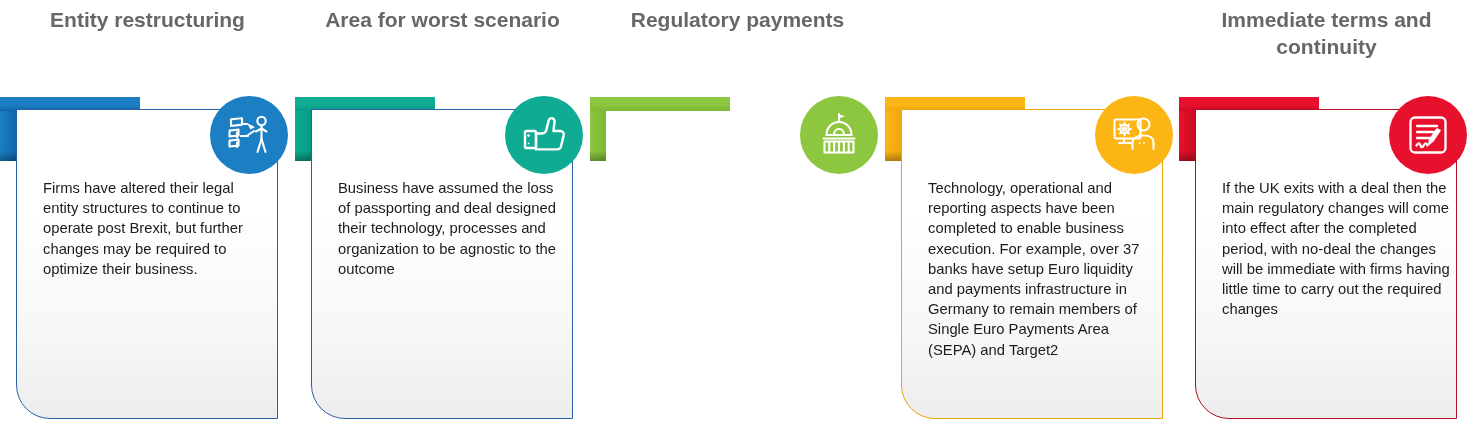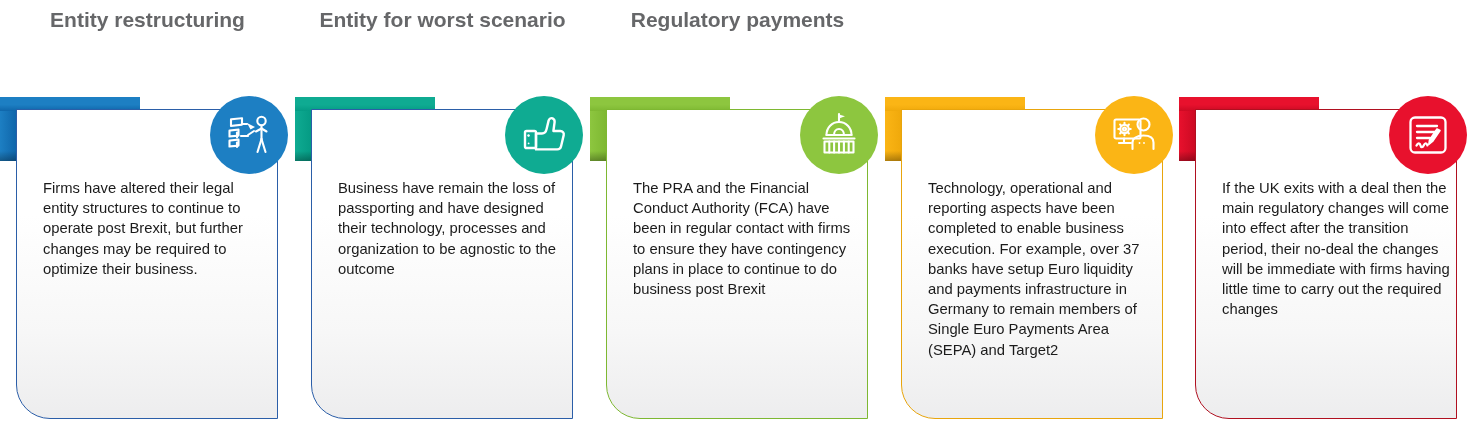--- a/index.html
+++ b/index.html
@@ -156,50 +156,47 @@
           <path d="M36.5 17.5 L31 20.5"></path>
           <path d="M36.5 17.5 L41.5 20.5"></path>
           <path d="M36.5 28 L32.5 41"></path>
           <path d="M36.5 28 L40.5 41"></path>
         </svg>
       </span>
     </div>
   </div>
 
   <div class="col" id="col1">
-    <div class="heading">Entity for worst scenario</div>
+    <div class="heading">Area for worst scenario</div>
     <div class="ribbon">
       <div class="ribbon-arm" style="background: linear-gradient(rgb(15, 171, 146) 0%, rgb(15, 171, 146) 55%, rgb(5, 155, 132) 100%);"></div>
       <div class="ribbon-fold" style="background: linear-gradient(to right, rgb(15, 171, 146) 0%, rgb(5, 155, 132) 100%);"></div>
     </div>
     <div class="card" style="border-color: rgb(43, 94, 168);">
-      <div class="card-body">Business have remain the loss of passporting and have designed their technology, processes and organization to be agnostic to the outcome</div>
+      <div class="card-body">Business have assumed the loss of passporting and deal designed their technology, processes and organization to be agnostic to the outcome</div>
     </div>
     <div class="badge" style="background: rgb(15, 171, 146);">
       <span>
         <svg viewBox="0 0 48 48" fill="none" stroke="#ffffff" stroke-width="2.4" stroke-linecap="round" stroke-linejoin="round">
           <rect x="5" y="20" width="11" height="17" rx="1.6"></rect>
           <path d="M8.5 24.5 L8.5 24.5"></path>
           <circle cx="8.6" cy="24.6" r="0.9" fill="#ffffff" stroke="none"></circle>
           <circle cx="8.6" cy="32.4" r="0.9" fill="#ffffff" stroke="none"></circle>
           <path d="M16 22.5 L22 22.5 C24.5 22.5 26 20.8 26.6 18 L28.6 9.6 C29.1 7.6 31 6.6 32.6 7.4 C34 8.1 34.8 9.6 34.6 11.2 L33.4 20 L40.4 20 C42.6 20 44.2 22 43.7 24.1 L41 35.5 C40.6 37.2 39.1 38.4 37.3 38.4 L16 38.4 Z"></path>
         </svg>
       </span>
     </div>
   </div>
 
   <div class="col" id="col2">
     <div class="heading">Regulatory payments</div>
     <div class="ribbon">
       <div class="ribbon-arm" style="background: linear-gradient(rgb(141, 198, 63) 0%, rgb(141, 198, 63) 55%, rgb(126, 184, 50) 100%);"></div>
       <div class="ribbon-fold" style="background: linear-gradient(to right, rgb(141, 198, 63) 0%, rgb(126, 184, 50) 100%);"></div>
     </div>
-    <div class="card" style="border-color: rgb(126, 184, 50);">
-      <div class="card-body">The PRA and the Financial Conduct Authority (FCA) have been in regular contact with firms to ensure they have contingency plans in place to continue to do business post Brexit</div>
-    </div>
     <div class="badge" style="background: rgb(141, 198, 63);">
       <span>
         <svg viewBox="0 0 48 48" fill="none" stroke="#ffffff" stroke-width="2.1" stroke-linecap="round" stroke-linejoin="round">
 
           <path d="M24 3 L24 11"></path>
           <path d="M24 3.4 L30 5.2 L24 7.4 Z" fill="#ffffff" stroke="none"></path>
 
           <path d="M11.5 24 C11.5 16.5 17 11 24 11 C31 11 36.5 16.5 36.5 24"></path>
 
           <path d="M19 24 C19 20.6 21.2 18 24 18 C26.8 18 29 20.6 29 24"></path>
@@ -243,26 +240,27 @@
 
           <path d="M22.5 38 L22.5 31.5 C22.5 27.5 26.5 24.5 33.5 24.5 C40.5 24.5 43.5 27.5 43.5 31.5 L43.5 38"></path>
           <circle cx="29.5" cy="32" r="0.9" fill="#ffffff" stroke="none"></circle>
           <circle cx="34" cy="32" r="0.9" fill="#ffffff" stroke="none"></circle>
         </svg>
       </span>
     </div>
   </div>
 
   <div class="col" id="col4">
+    <div class="heading">Immediate terms and continuity</div>
     <div class="ribbon">
       <div class="ribbon-arm" style="background: linear-gradient(rgb(232, 17, 45) 0%, rgb(232, 17, 45) 55%, rgb(204, 10, 35) 100%);"></div>
       <div class="ribbon-fold" style="background: linear-gradient(to right, rgb(232, 17, 45) 0%, rgb(204, 10, 35) 100%);"></div>
     </div>
     <div class="card" style="border-color: rgb(176, 16, 32);">
-      <div class="card-body">If the UK exits with a deal then the main regulatory changes will come into effect after the transition period, their no-deal the changes will be immediate with firms having little time to carry out the required changes</div>
+      <div class="card-body">If the UK exits with a deal then the main regulatory changes will come into effect after the completed period, with no-deal the changes will be immediate with firms having little time to carry out the required changes</div>
     </div>
     <div class="badge" style="background: rgb(232, 17, 45);">
       <span>
         <svg viewBox="0 0 48 48" fill="none" stroke="#ffffff" stroke-width="2.3" stroke-linecap="round" stroke-linejoin="round">
           <rect x="6.5" y="6.5" width="35" height="35" rx="4.5"></rect>
           <path d="M13 15 L33 15"></path>
           <path d="M13 21 L33 21"></path>
           <path d="M13 27 L26 27"></path>
 
           <path d="M36 19.5 L28.5 30.5 L24.8 33.5 L25.5 29 L33 18 Z" fill="#ffffff" stroke="#ffffff" stroke-width="1.6"></path>

